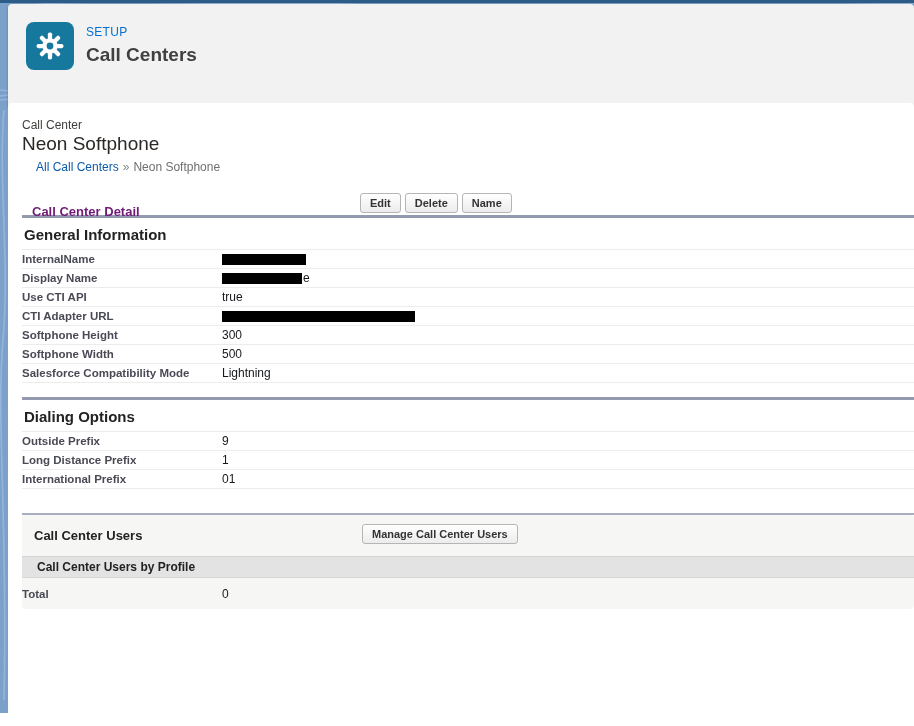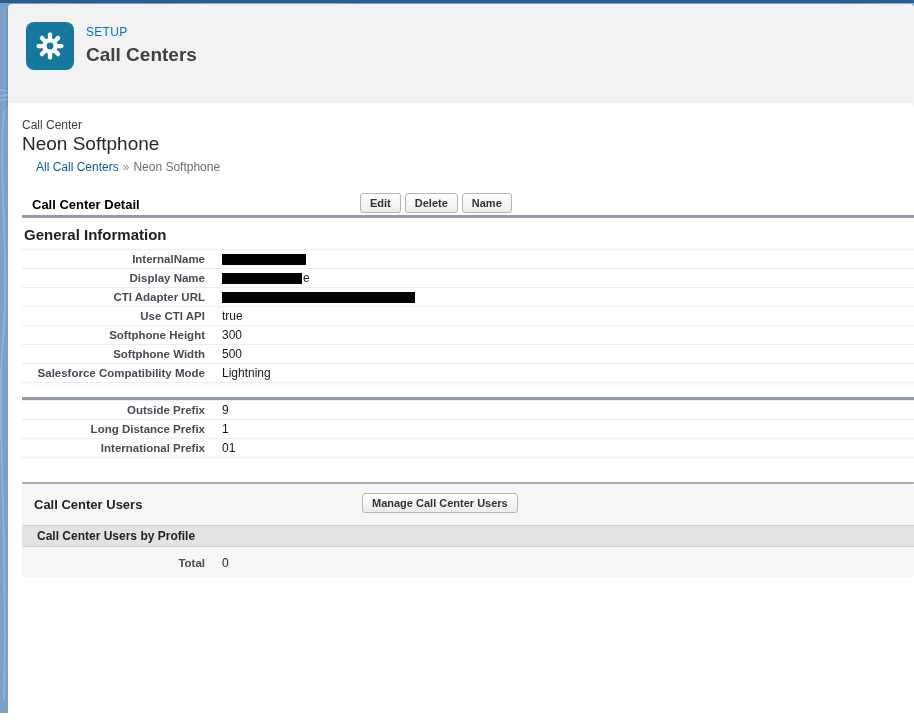--- a/index.html
+++ b/index.html
@@ -27,32 +27,32 @@
 
   .obj-label { margin:15px 12px 0 14px; font-size:12px; color:#3e3e3c; }
   .obj-title { margin:1px 0 0 14px; font-size:19px; font-weight:400; color:#2b2826; }
   .breadcrumb { margin:5px 0 0 28px; font-size:12px; color:#6f6f6f; }
   .breadcrumb a { color:#0b5cab; text-decoration:none; }
   .crumb-sep { margin:0 4px; color:#8a8a8a; }
 
   
   .pb { margin:17px 0 0 14px; }
   .pb-header { position:relative; height:27px; border-bottom:3px solid #9399af; }
-  .pb-title { position:absolute; left:10px; top:6px; font-size:13px; font-weight:bold; color:#000000; }
+  .pb-title { position:absolute; left:10px; top:13px; font-size:13px; font-weight:bold; color:#701a75; }
   .pb-buttons { position:absolute; left:338px; top:2px; display:flex; gap:4px; }
   .sfbtn { font-family:"Liberation Sans",sans-serif; font-size:11px; font-weight:bold; color:#333;
     background:linear-gradient(#ffffff,#ececec); border:1px solid #b5b5b5; border-radius:3px;
     padding:3px 9px; cursor:pointer; line-height:12px; }
 
   .pb-section-title { font-size:15px; font-weight:bold; color:#222; padding:8px 0 6px 2px; }
   .pb-section + .pb-section { border-top:3px solid #9399af; margin-top:14px; }
 
   .drows { border-top:1px solid #ececec; }
   .drow { display:flex; align-items:center; height:19px; border-bottom:1px solid #ececec; }
-  .dlabel { width:183px; text-align:right; font-size:11.5px; font-weight:bold; color:#4a4a56; }
+  .dlabel { width:183px; font-size:11.5px; font-weight:bold; color:#4a4a56; }
   .dvalue { padding-left:17px; font-size:12px; color:#16181b; display:flex; align-items:center; }
   .redact { display:inline-block; height:11px; background:#000; margin-right:1px; }
 
   
   .users-panel { margin:24px 0 0 14px; border-top:2px solid #a6aebf; border-radius:0 0 4px 4px; }
   .up-header { position:relative; height:41px; background:#f6f6f4; border-radius:3px 3px 0 0; }
   .up-title { position:absolute; left:12px; top:13px; font-size:13px; font-weight:bold; color:#222; }
   .up-btn-wrap { position:absolute; left:340px; top:9px; }
   .up-subheader { height:22px; background:#e3e3e4; border-top:1px solid #d6d6d6; border-bottom:1px solid #d6d6d6;
     font-size:12px; font-weight:bold; color:#222; padding-left:15px; line-height:21px; }
@@ -122,44 +122,45 @@
                 <div class="dlabel">InternalName</div>
                 <div class="dvalue">
                   <span class="redact" style="width: 84px;"></span>
                 </div>
               </div>
               <div class="drow">
                 <div class="dlabel">Display Name</div>
                 <div class="dvalue"><span class="redact" style="width: 80px;"></span>e</div>
               </div>
               <div class="drow">
+                <div class="dlabel">Use CTI API</div>
+                <div class="dvalue">true</div>
+              </div>
+              <div class="drow">
                 <div class="dlabel">CTI Adapter URL</div>
                 <div class="dvalue">
                   <span class="redact" style="width: 193px;"></span>
                 </div>
-              </div>
-              <div class="drow">
-                <div class="dlabel">Use CTI API</div>
-                <div class="dvalue">true</div>
               </div>
               <div class="drow">
                 <div class="dlabel">Softphone Height</div>
                 <div class="dvalue">300</div>
               </div>
               <div class="drow">
                 <div class="dlabel">Softphone Width</div>
                 <div class="dvalue">500</div>
               </div>
               <div class="drow">
                 <div class="dlabel">Salesforce Compatibility Mode</div>
                 <div class="dvalue">Lightning</div>
               </div>
             </div>
           </div>
           <div class="pb-section">
+            <div class="pb-section-title">Dialing Options</div>
             <div class="drows">
               <div class="drow">
                 <div class="dlabel">Outside Prefix</div>
                 <div class="dvalue">9</div>
               </div>
               <div class="drow">
                 <div class="dlabel">Long Distance Prefix</div>
                 <div class="dvalue">1</div>
               </div>
               <div class="drow">

